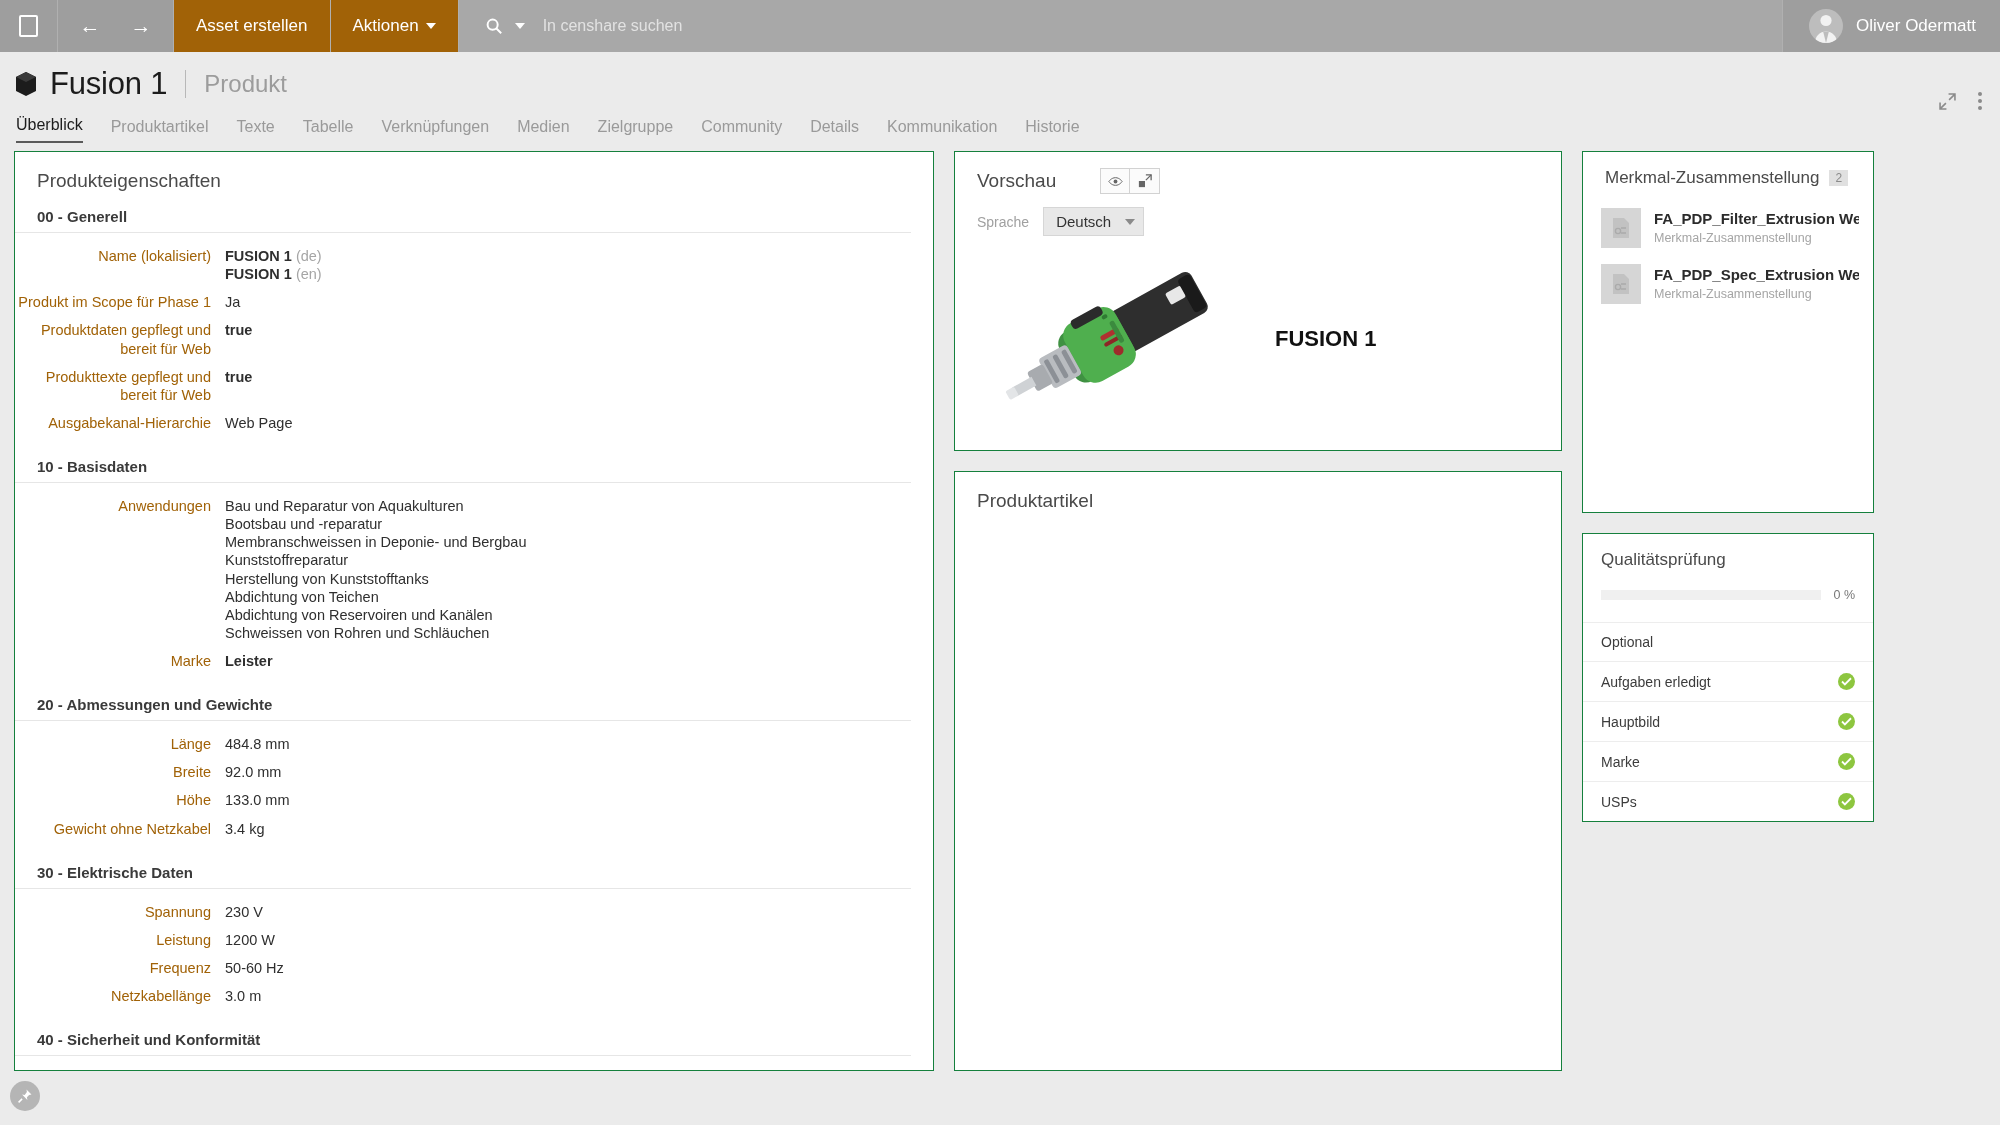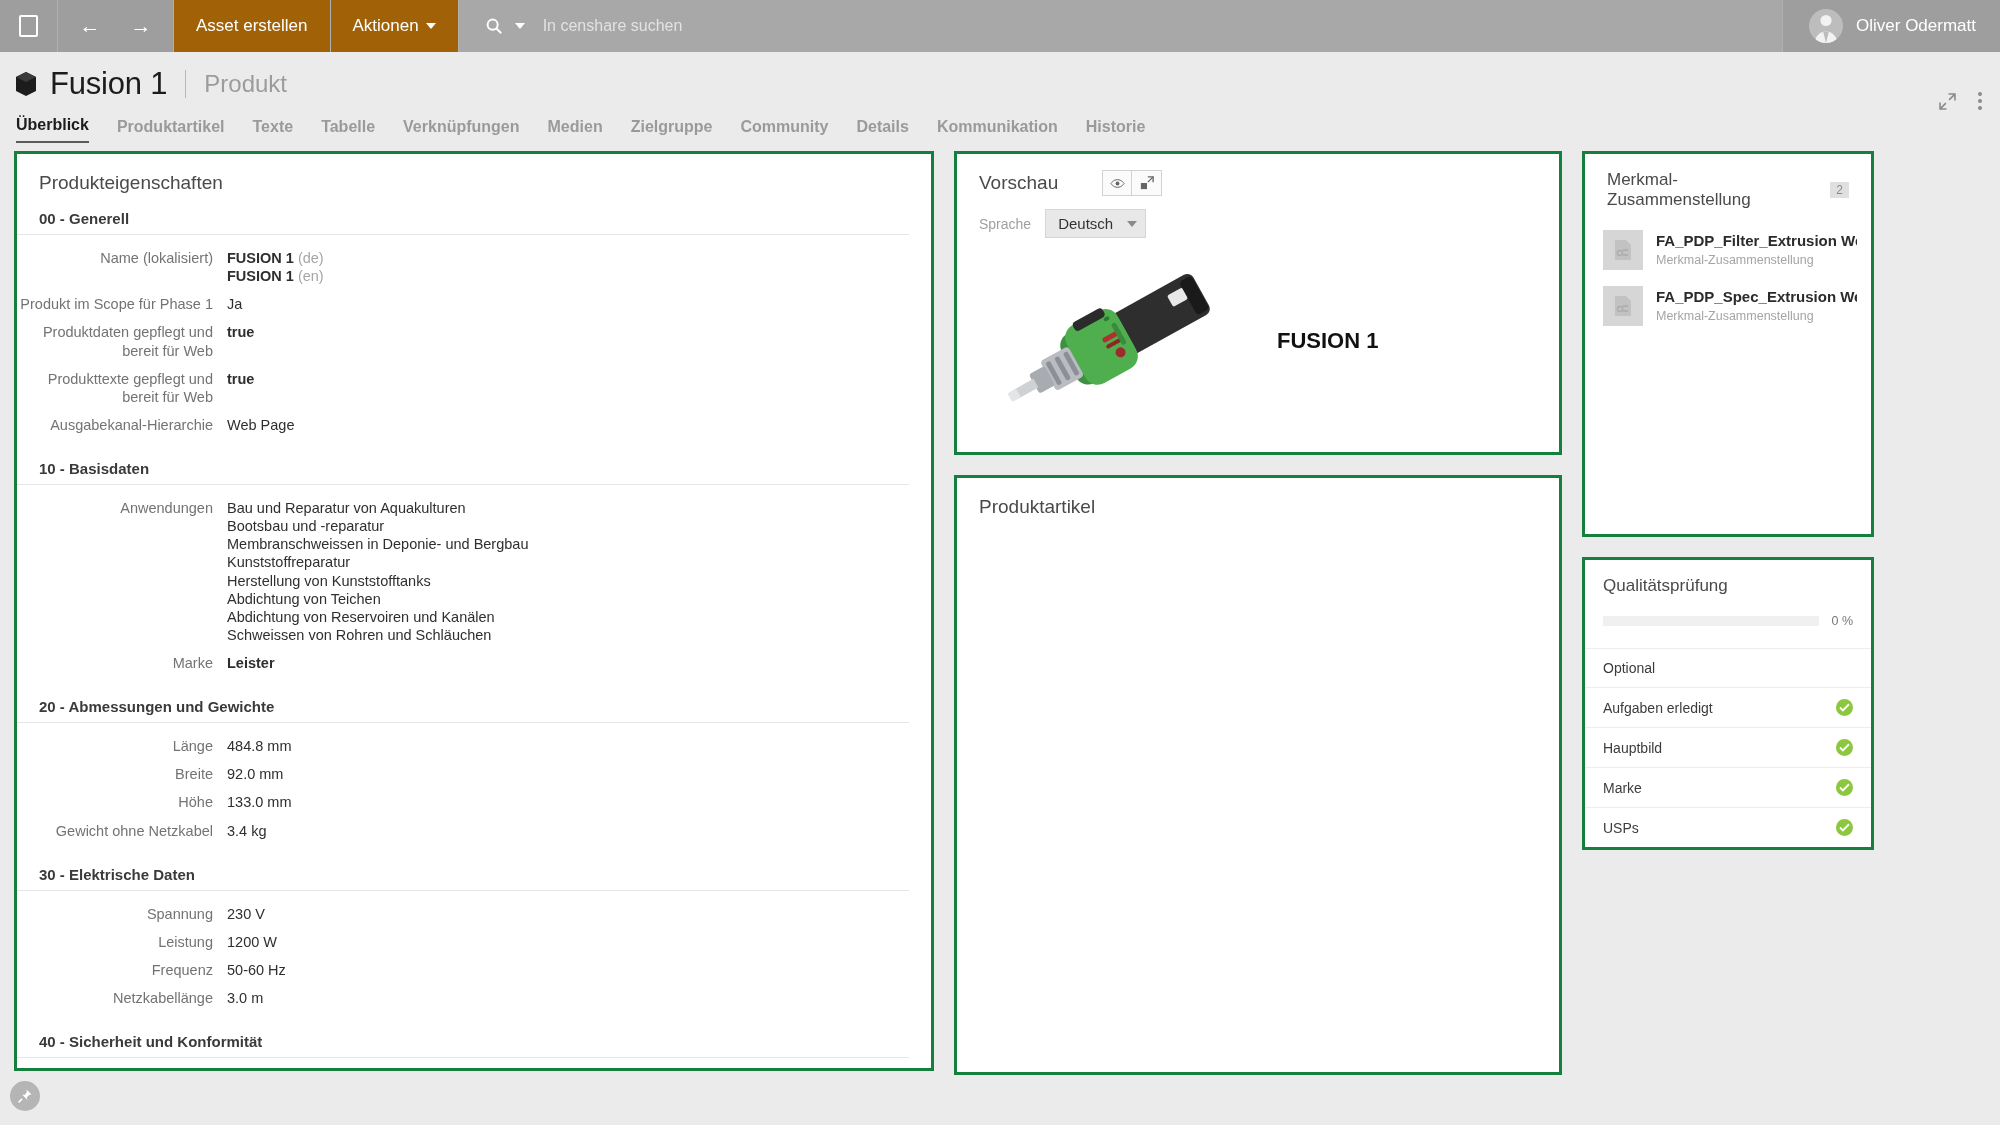--- a/index.html
+++ b/index.html
@@ -55,53 +55,53 @@
   }
 
   
   .pagehead { background: #ebebeb; padding: 14px 0 0 14px; position: relative; }
   .titlerow { display: flex; align-items: center; gap: 12px; }
   .cube { width: 24px; height: 26px; flex: none; }
   .ptitle { font-size: 31px; color: #1c1c1c; font-weight: 400; letter-spacing: -0.2px; }
   .tsep { width: 1px; height: 28px; background: #b8b8b8; margin: 0 6px; }
   .psub { font-size: 24px; color: #9c9c9c; font-weight: 400; }
 
-  .tabs { display: flex; align-items: flex-end; gap: 28px; margin: 14px 0 0 0; padding-left: 2px; font-weight: bold; }
+  .tabs { display: flex; align-items: flex-end; gap: 28px; margin: 14px 0 0 0; padding-left: 2px; }
   .tab { font-size: 16px; color: #9a9a9a; padding-bottom: 7px; white-space: nowrap; cursor: pointer; }
   .tab.active { color: #1c1c1c; border-bottom: 2px solid #5a5a5a; }
 
   .headtools { position: absolute; right: 18px; top: 40px; display: flex; gap: 22px; align-items: center; }
   .kebab { display: flex; flex-direction: column; gap: 3px; cursor: pointer; }
   .kebab i { width: 4px; height: 4px; background: #8b8b8b; border-radius: 50%; display: block; }
 
   
   .content {
     display: flex; gap: 20px; padding: 8px 20px 0 14px;
     height: calc(1125px - 52px - 68px - 52px);
     align-items: flex-start;
   }
   .col-left { width: 920px; flex: none; }
   .col-mid  { width: 608px; flex: none; display: flex; flex-direction: column; gap: 20px; }
   .col-right{ width: 292px; flex: none; display: flex; flex-direction: column; gap: 20px; }
 
-  .card { background: #fff; border: 3px solid #15803d; }
+  .card { background: #fff; border: 1px solid #15803d; }
   .card-title { font-size: 19px; color: #4a4a4a; padding: 18px 22px 14px 22px; }
 
   
   .props { height: 920px; overflow: hidden; position: relative; }
   .group-head {
     font-size: 15px; color: #3a3a3a; font-weight: bold;
     padding: 10px 0 7px 22px; border-bottom: 1px solid #e6e6e6;
     margin: 0 22px 0 0;
   }
   .group-head.first { padding-top: 2px; }
   .prow { display: flex; padding: 5px 0 5px 0; }
   .plabel {
     width: 210px; flex: none; text-align: right;
-    font-size: 14.5px; color: #737373; line-height: 1.25;
+    font-size: 14.5px; color: #a16207; line-height: 1.25;
     padding-right: 14px;
   }
   .pval { font-size: 14.5px; color: #2f2f2f; line-height: 1.25; }
   .pval .loc { color: #a5a5a5; }
   .pval .multi { display: block; }
   .grp-body { padding: 9px 0 11px 0; }
 
   
   .pv-head { display: flex; align-items: center; justify-content: flex-start; padding: 16px 12px 13px 22px; gap: 44px; }
   .pv-icons { display: flex; }

